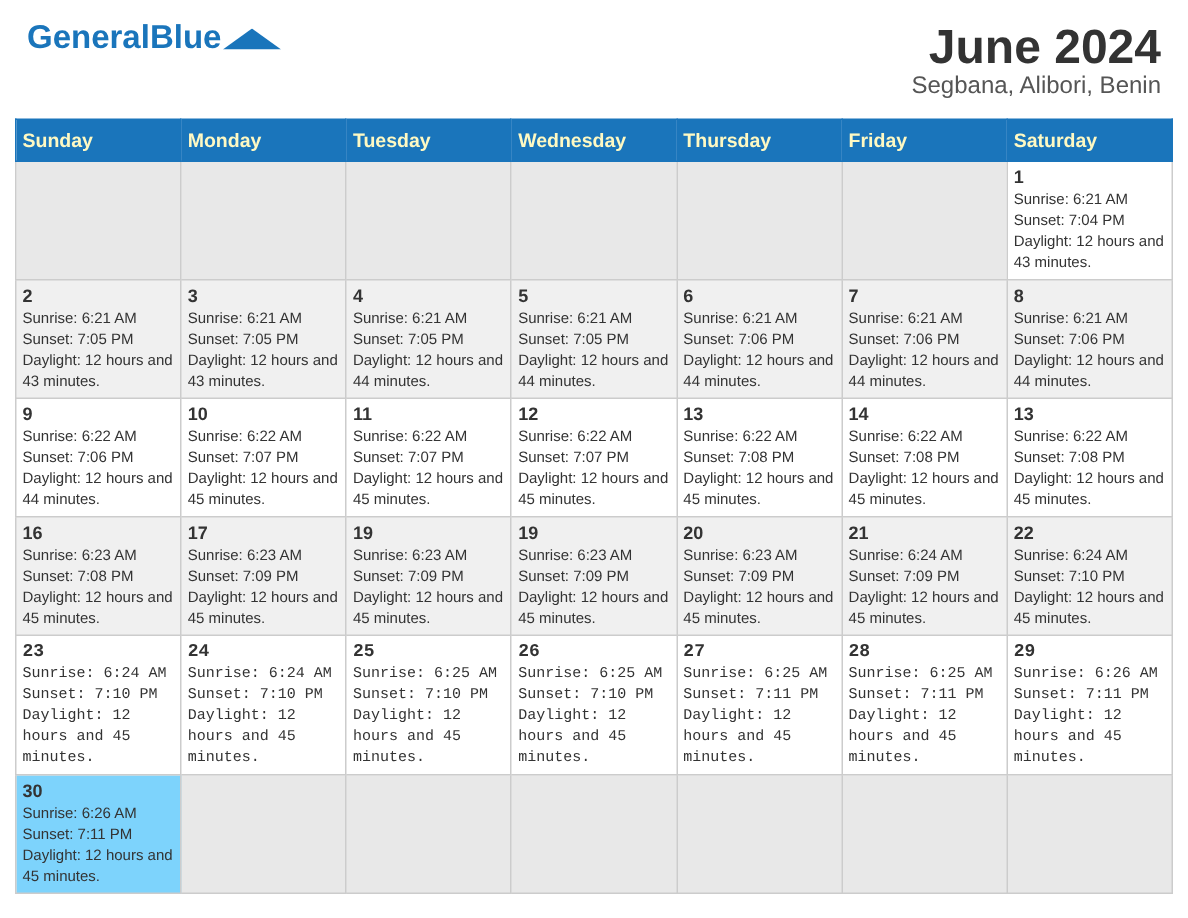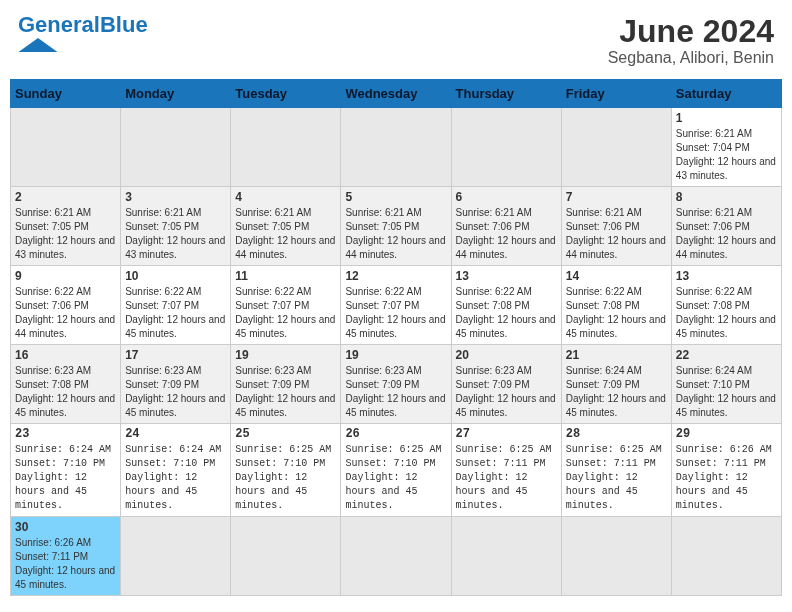--- a/index.html
+++ b/index.html
@@ -12,22 +12,22 @@
     }
     .header {
       display: flex;
       justify-content: space-between;
       align-items: flex-start;
       margin-bottom: 8px;
       padding: 4px 8px;
     }
     .logo {
       display: flex;
-      flex-direction: column;
-      align-items: flex-start;
+      flex-direction: row;
+      align-items: center;
     }
     .logo-text {
       font-size: 22px;
       font-weight: bold;
       color: #333;
       line-height: 1;
     }
     .logo-text span {
       color: #1a75bb;
     }
@@ -49,21 +49,21 @@
       font-size: 16px;
       color: #555;
     }
     .calendar {
       width: 100%;
       border-collapse: collapse;
       border: 1px solid #ccc;
     }
     .calendar th {
       background-color: #1a75bb;
-      color: #0f172a;
+      color: #fef9c3;
       font-size: 13px;
       font-weight: bold;
       padding: 6px 4px;
       text-align: left;
       border: 1px solid #1a75bb;
     }
     .calendar td {
       vertical-align: top;
       border: 1px solid #ccc;
       padding: 3px 4px;

